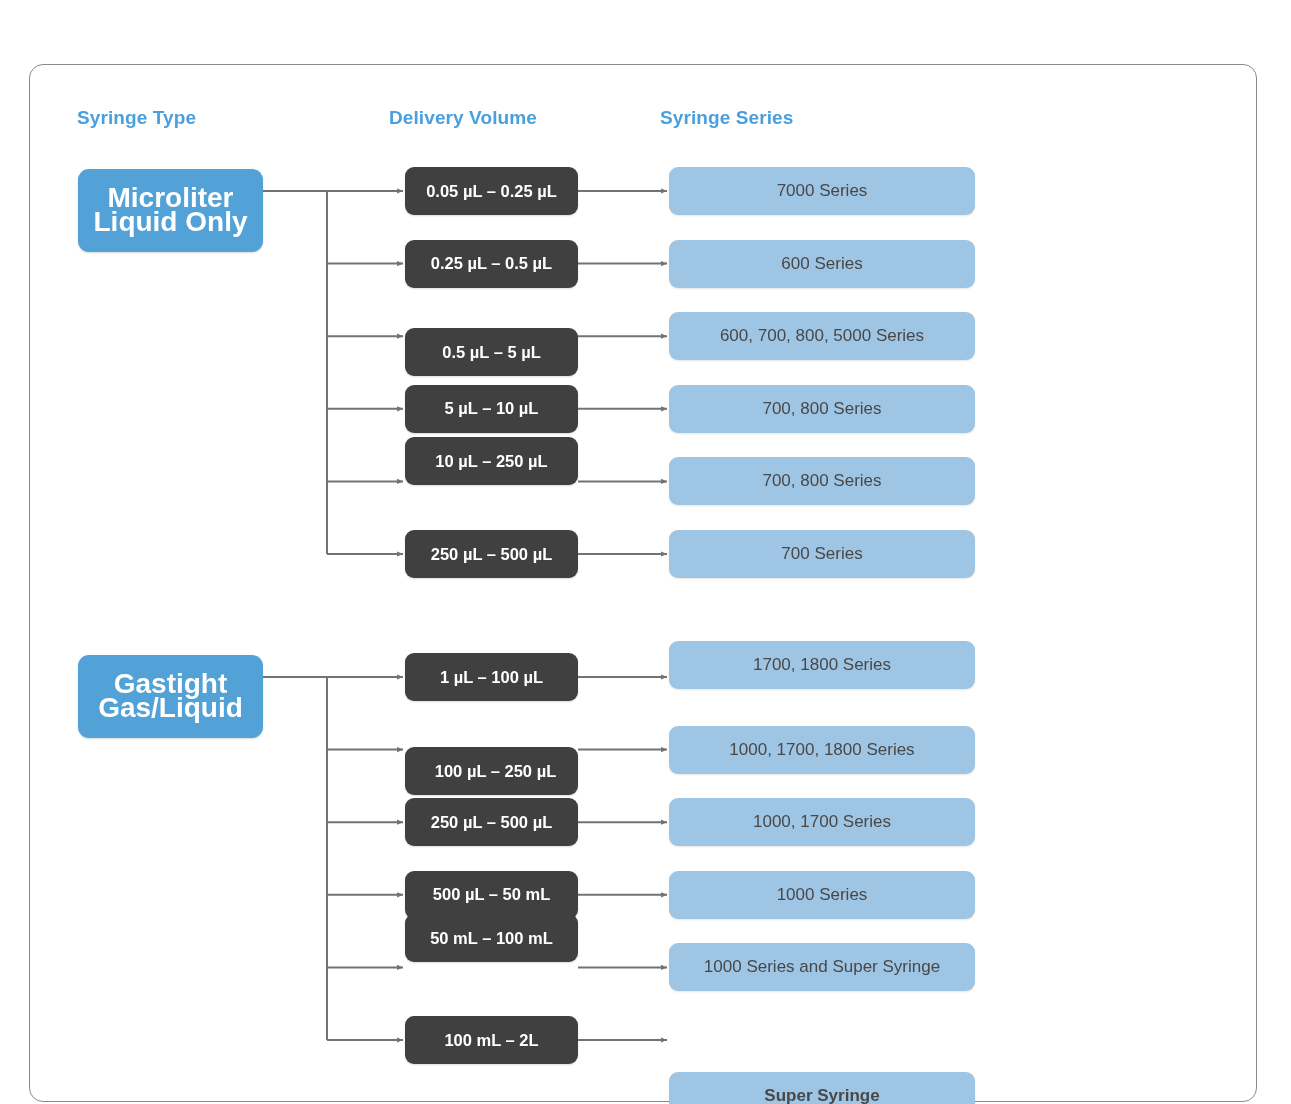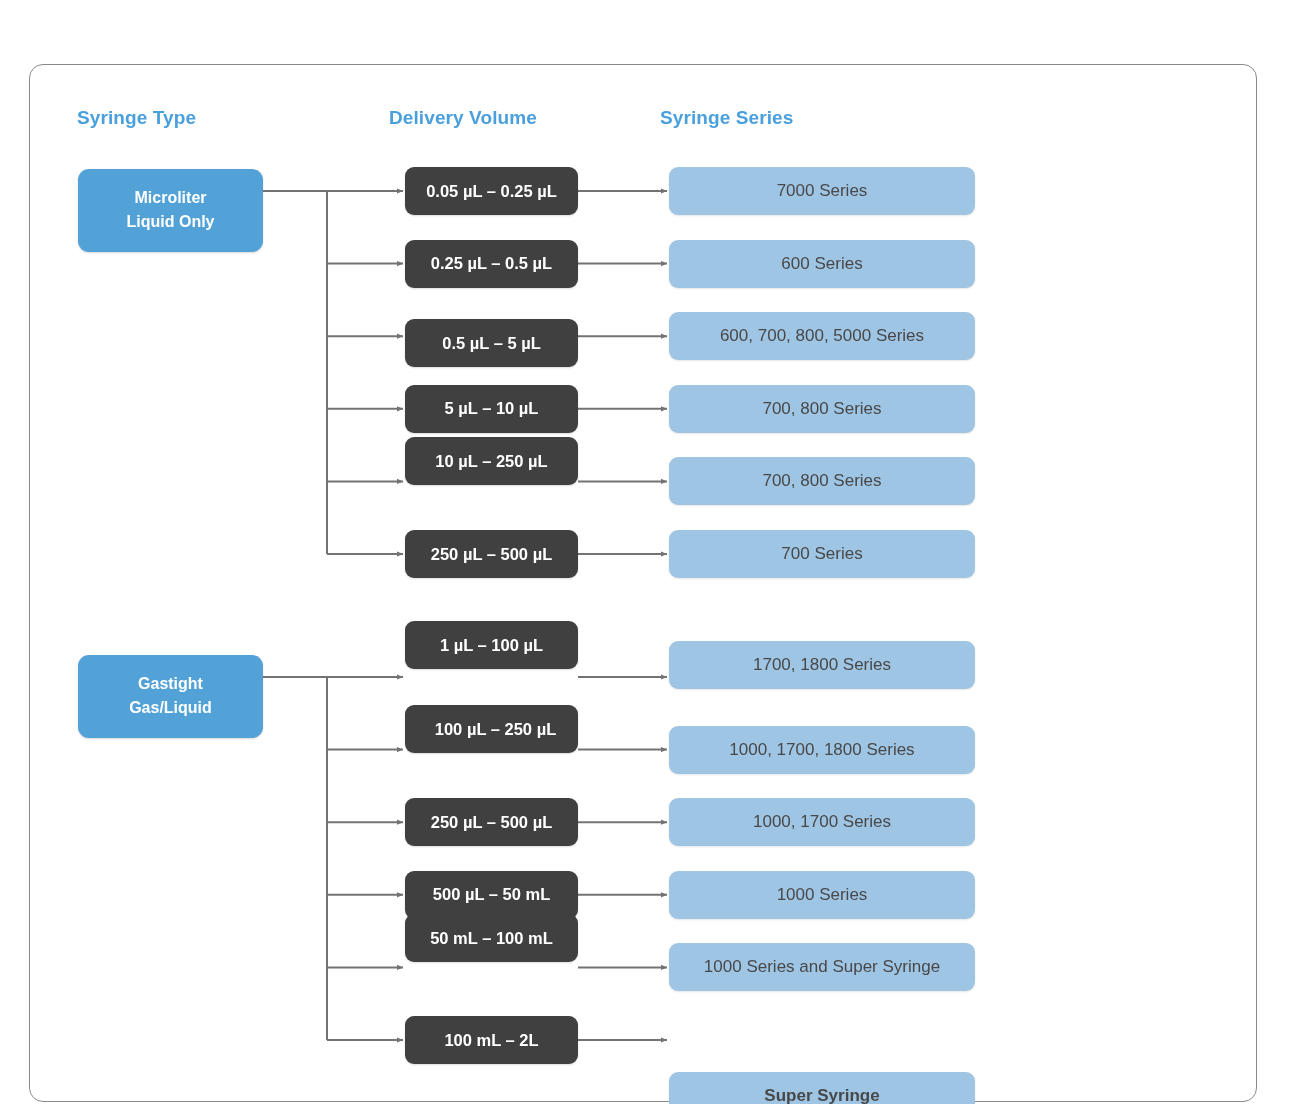--- a/index.html
+++ b/index.html
@@ -44,21 +44,21 @@
 
   
   .type-box {
     position: absolute;
     left: 78px;
     width: 185px;
     height: 83px;
     background: #52a2d8;
     border-radius: 11px;
     color: #ffffff;
-    font-size: 16px;
+    font-size: 28px;
     font-weight: bold;
     line-height: 24px;
     display: flex;
     align-items: center;
     justify-content: center;
     text-align: center;
     box-shadow: 0 1px 2px rgba(0,0,0,0.16);
     box-sizing: border-box;
   }
   .type-box .lines { white-space: pre-line; }
@@ -164,35 +164,35 @@
 
   <div id="nodes">
       <div class="type-box" style="top: 120.5px;">
         <span class="lines">Microliter
 Liquid Only</span>
       </div>
       <div class="vol-box" style="top: 119px;">0.05 µL – 0.25 µL</div>
       <div class="series-box" style="top: 119px;">7000 Series</div>
       <div class="vol-box" style="top: 191.6px;">0.25 µL – 0.5 µL</div>
       <div class="series-box" style="top: 191.6px;">600 Series</div>
-      <div class="vol-box" style="top: 271px;">0.5 µL – 5 µL</div>
+      <div class="vol-box" style="top: 280px;">0.5 µL – 5 µL</div>
       <div class="series-box" style="top: 264.2px;">600, 700, 800, 5000 Series</div>
       <div class="vol-box" style="top: 336.8px;">5 µL – 10 µL</div>
       <div class="series-box" style="top: 336.8px;">700, 800 Series</div>
       <div class="vol-box" style="top: 389px;">10 µL – 250 µL</div>
       <div class="series-box" style="top: 409.4px;">700, 800 Series</div>
       <div class="vol-box" style="top: 482px;">250 µL – 500 µL</div>
       <div class="series-box" style="top: 482px;">700 Series</div>
       <div class="type-box" style="top: 606.5px;">
         <span class="lines">Gastight
 Gas/Liquid</span>
       </div>
-      <div class="vol-box" style="top: 573px;">1 µL – 100 µL</div>
+      <div class="vol-box" style="top: 605px;">1 µL – 100 µL</div>
       <div class="series-box" style="top: 593px;">1700, 1800 Series</div>
-      <div class="vol-box" style="top: 657px; padding-left: 8px;">100 µL – 250 µL</div>
+      <div class="vol-box" style="top: 699px; padding-left: 8px;">100 µL – 250 µL</div>
       <div class="series-box" style="top: 677.6px;">1000, 1700, 1800 Series</div>
       <div class="vol-box" style="top: 750.2px;">250 µL – 500 µL</div>
       <div class="series-box" style="top: 750.2px;">1000, 1700 Series</div>
       <div class="vol-box" style="top: 822.8px;">500 µL – 50 mL</div>
       <div class="series-box" style="top: 822.8px;">1000 Series</div>
       <div class="vol-box" style="top: 866px;">50 mL – 100 mL</div>
       <div class="series-box" style="top: 895.4px;">1000 Series and Super Syringe</div>
       <div class="vol-box" style="top: 968px;">100 mL – 2L</div>
       <div class="series-box" style="top: 1024px; font-weight: bold;">Super Syringe</div>
     </div>

